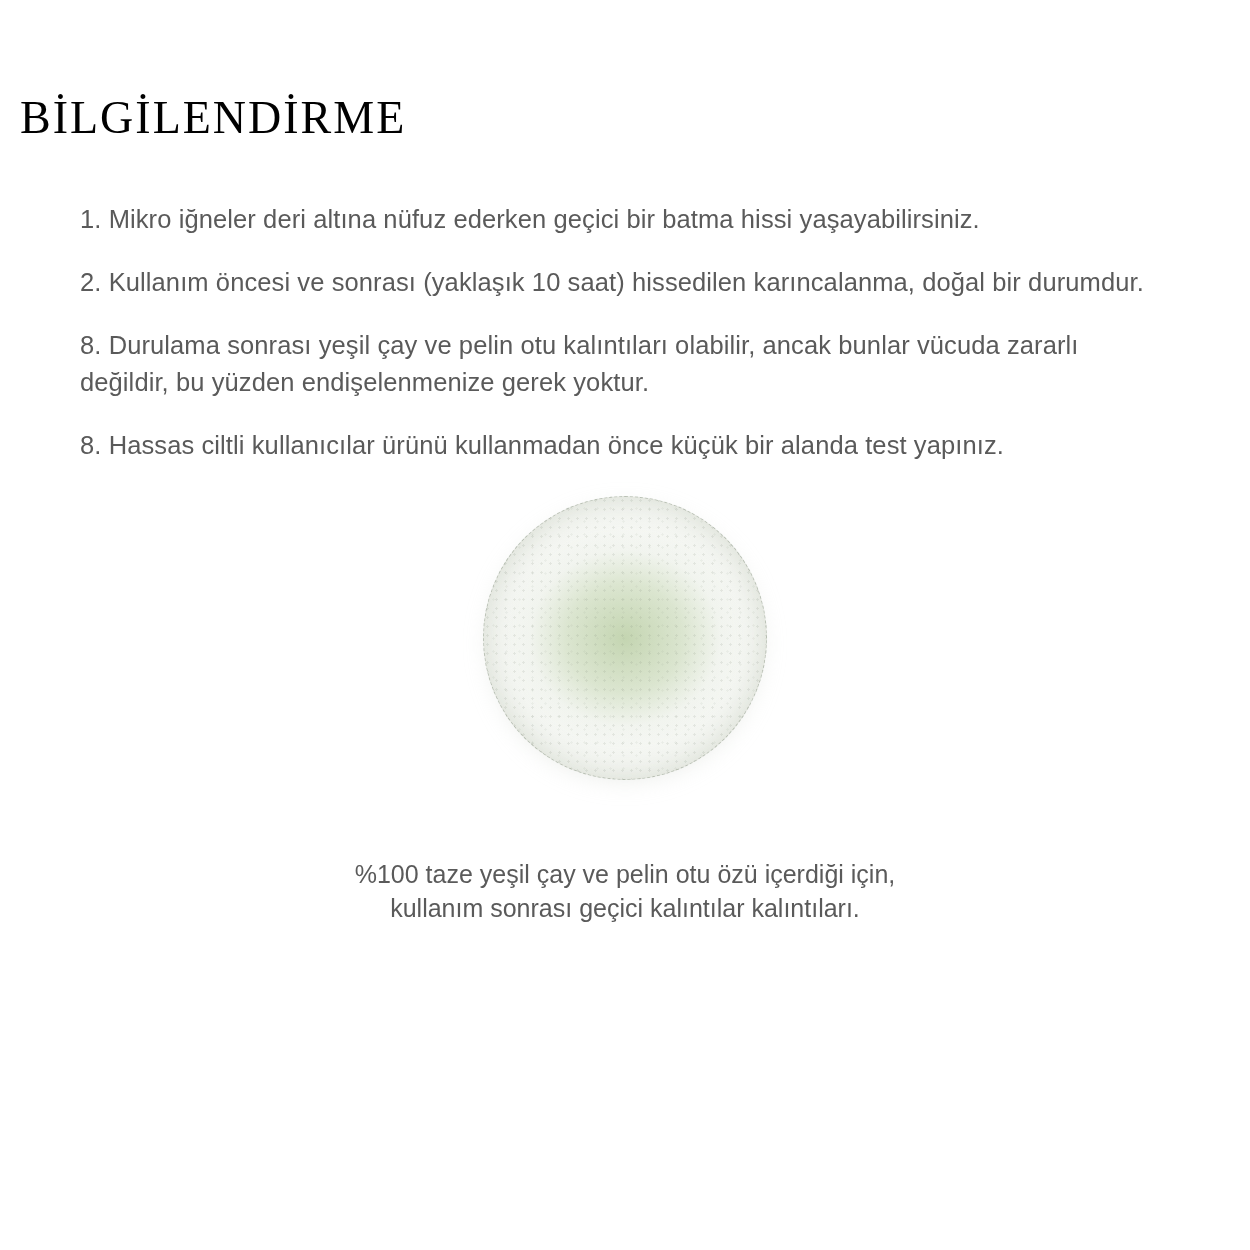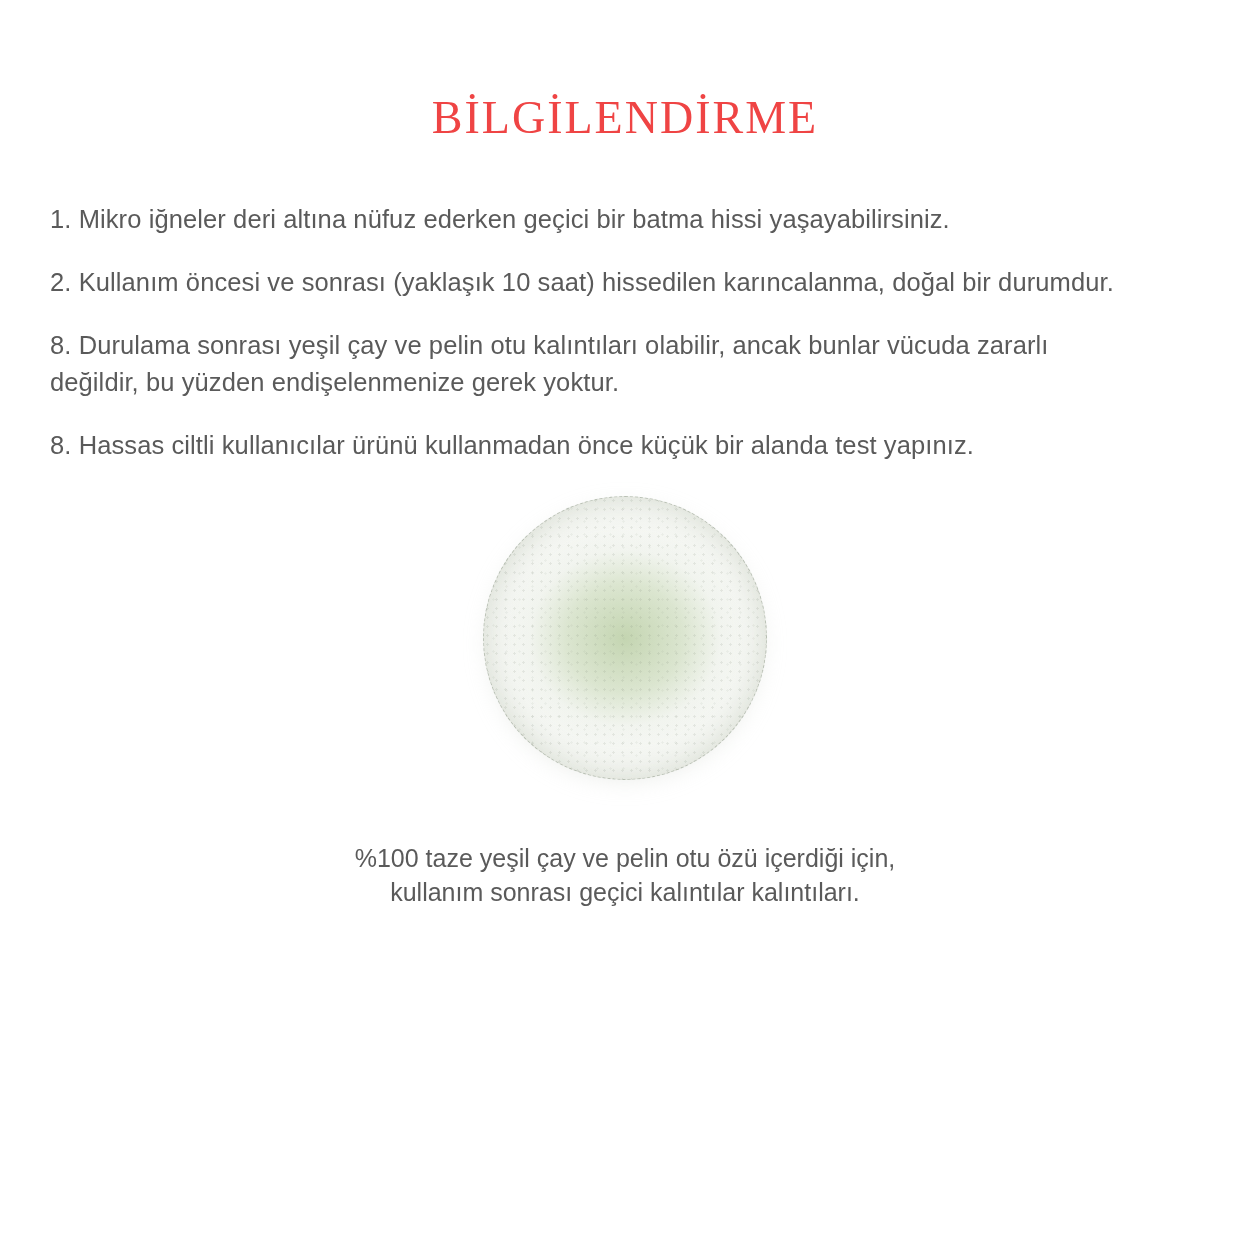--- a/index.html
+++ b/index.html
@@ -14,32 +14,33 @@
     color: #4a4a4a;
     overflow: hidden;
   }
   .page {
     position: relative;
     width: 1250px;
     height: 1250px;
     box-sizing: border-box;
   }
   .title {
-    text-align: center;
+    text-align: left;
     font-family: "Liberation Serif", serif;
     font-size: 46px;
     letter-spacing: 2px;
-    color: #ef4444;
+    color: #000000;
     font-weight: 400;
     padding-top: 62px;
     line-height: 1.1;
+    padding-left: 20px;
   }
   .notice-list {
-    margin: 12px;
-    padding: 0 78px 0 38px;
+    margin: 0;
+    padding: 0 78px 0 80px;
     list-style: none;
     margin-top: 58px;
   }
   .notice-item {
     font-size: 25.5px;
     line-height: 1.45;
     color: #5a5a5a;
     margin-bottom: 26px;
     font-weight: 300;
     letter-spacing: 0.1px;
@@ -96,21 +97,21 @@
     height: 284px;
     border-radius: 50%;
     background-image:
       radial-gradient(rgba(120,130,115,0.18) 1px, transparent 1.4px),
       radial-gradient(rgba(160,170,155,0.14) 1px, transparent 1.4px);
     background-size: 9px 9px, 13px 13px;
     background-position: 0 0, 4px 6px;
     opacity: 0.75;
   }
   .caption {
-    margin-top: 52px;
+    margin-top: 68px;
     text-align: center;
     font-size: 25px;
     line-height: 1.35;
     color: #5a5a5a;
     font-weight: 300;
   }
 </style>
 </head>
 <body>
 

